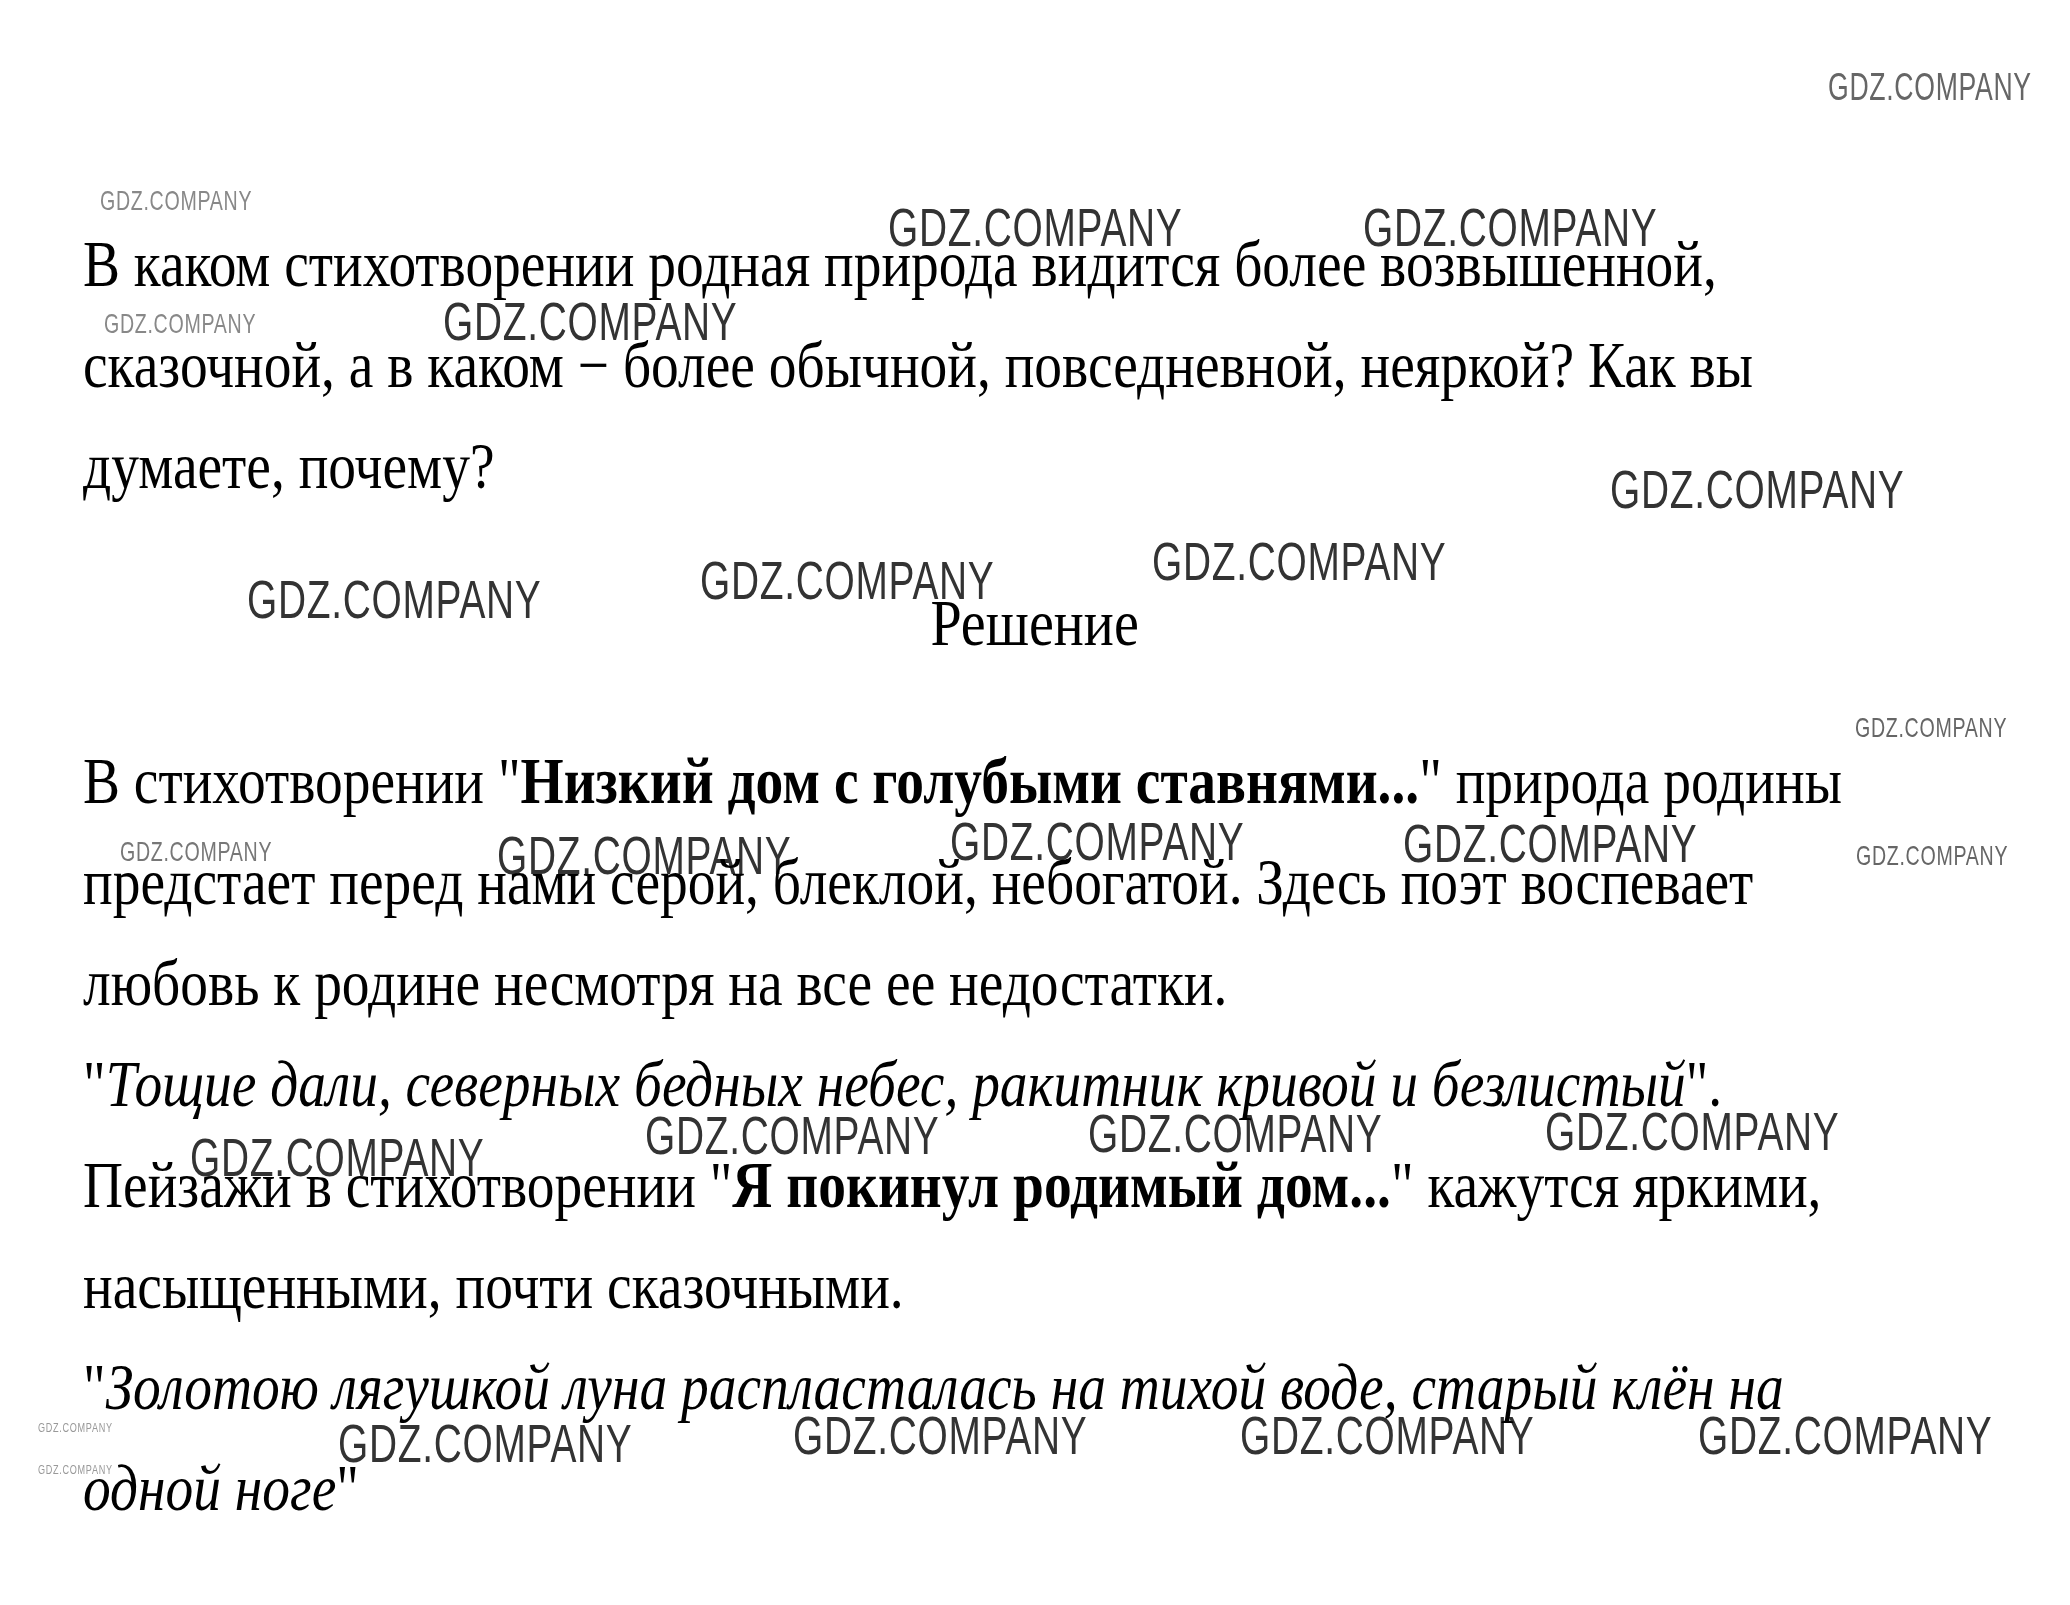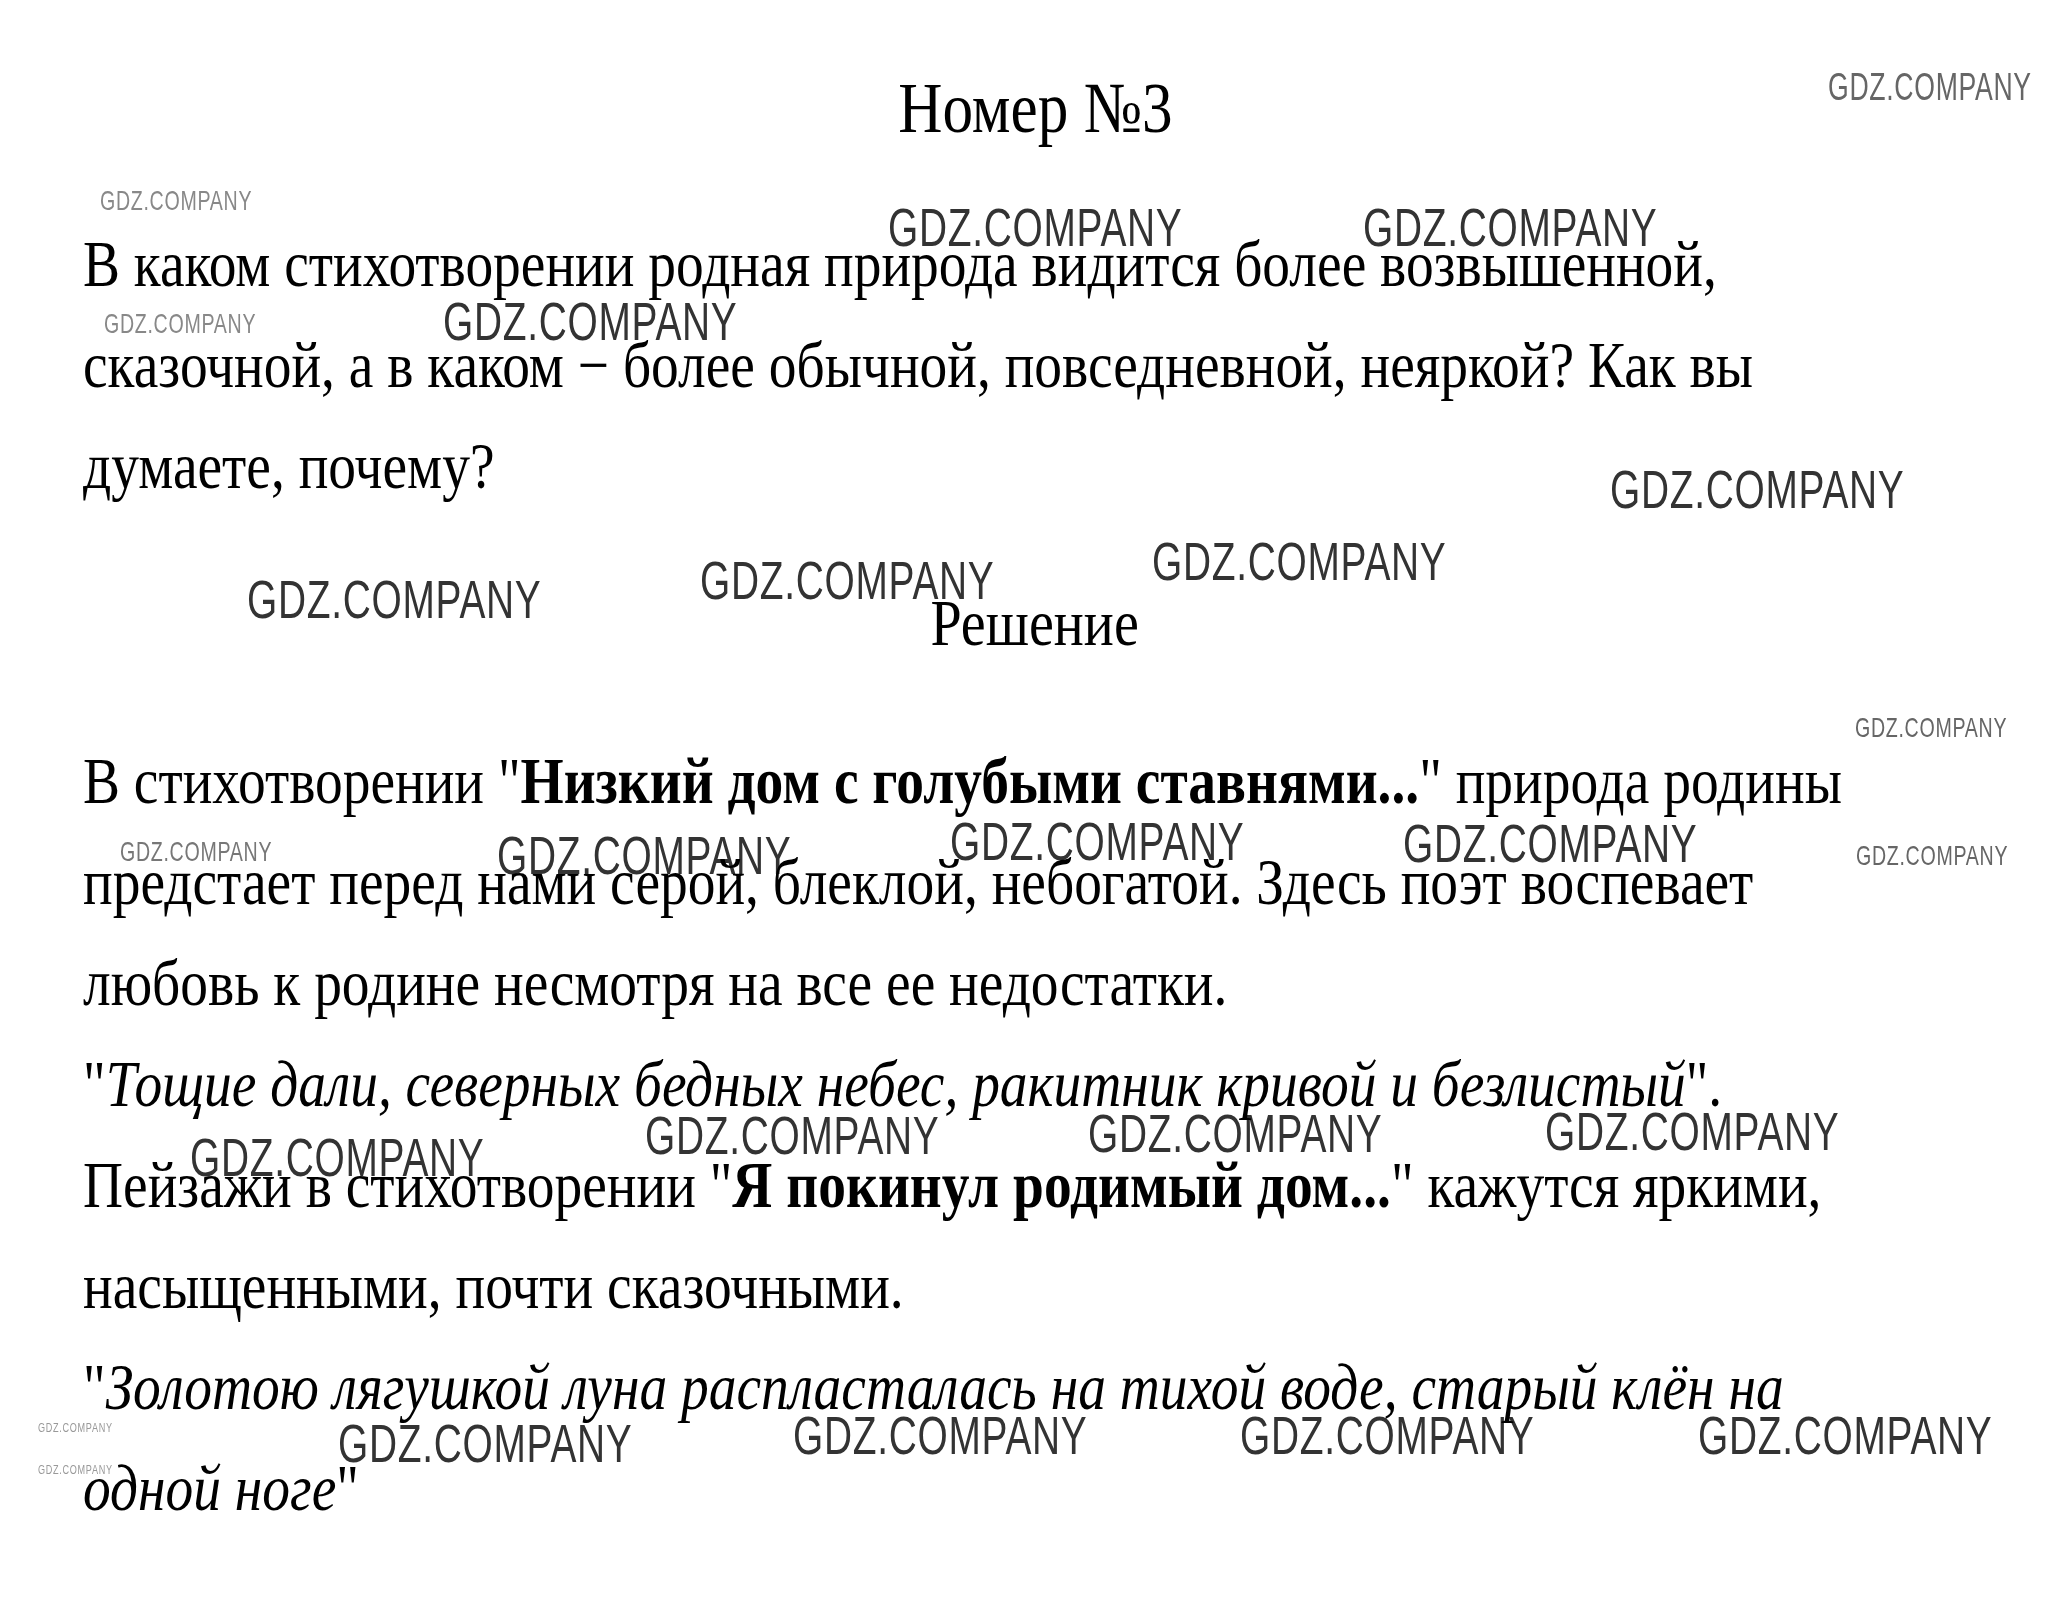--- a/index.html
+++ b/index.html
@@ -97,21 +97,20 @@
       <span class="wm wm-tiny" style="left: 38px; top: 1420px; color: rgb(153, 153, 153);">GDZ.COMPANY</span>
       <span class="wm wm-large" style="left: 338px; top: 1412px; color: rgb(51, 51, 51);">GDZ.COMPANY</span>
       <span class="wm wm-large" style="left: 793px; top: 1404px; color: rgb(51, 51, 51);">GDZ.COMPANY</span>
       <span class="wm wm-large" style="left: 1240px; top: 1404px; color: rgb(51, 51, 51);">GDZ.COMPANY</span>
       <span class="wm wm-large" style="left: 1698px; top: 1404px; color: rgb(51, 51, 51);">GDZ.COMPANY</span>
       <span class="wm wm-tiny" style="left: 38px; top: 1462px; color: rgb(153, 153, 153);">GDZ.COMPANY</span>
     </div>
 
   <div class="text-layer">
 
-    <h1 class="doc-title"><span class="center-squeeze">Номер №3</span></h1>
 
     <div id="question-lines" class="text-layer">
         <div class="text-line" style="top: 231px;"><span class="seg-normal">В каком стихотворении родная природа видится более возвышенной,</span></div>
         <div class="text-line" style="top: 332px;"><span class="seg-normal">сказочной, а в каком − более обычной, повседневной, неяркой? Как вы</span></div>
         <div class="text-line" style="top: 433px;"><span class="seg-normal">думаете, почему?</span></div>
       </div>
 
     <h2 class="doc-heading"><span class="center-squeeze">Решение</span></h2>
 
     <div id="solution-lines" class="text-layer">

